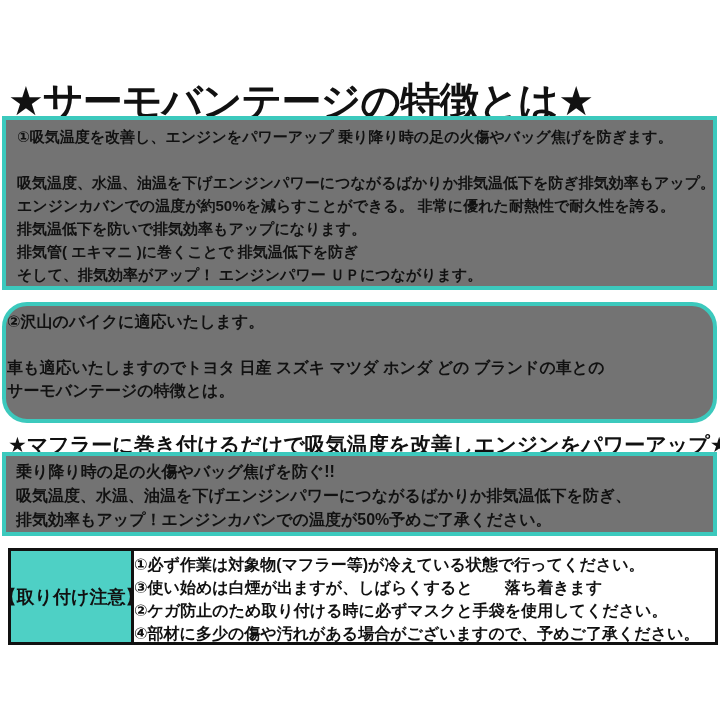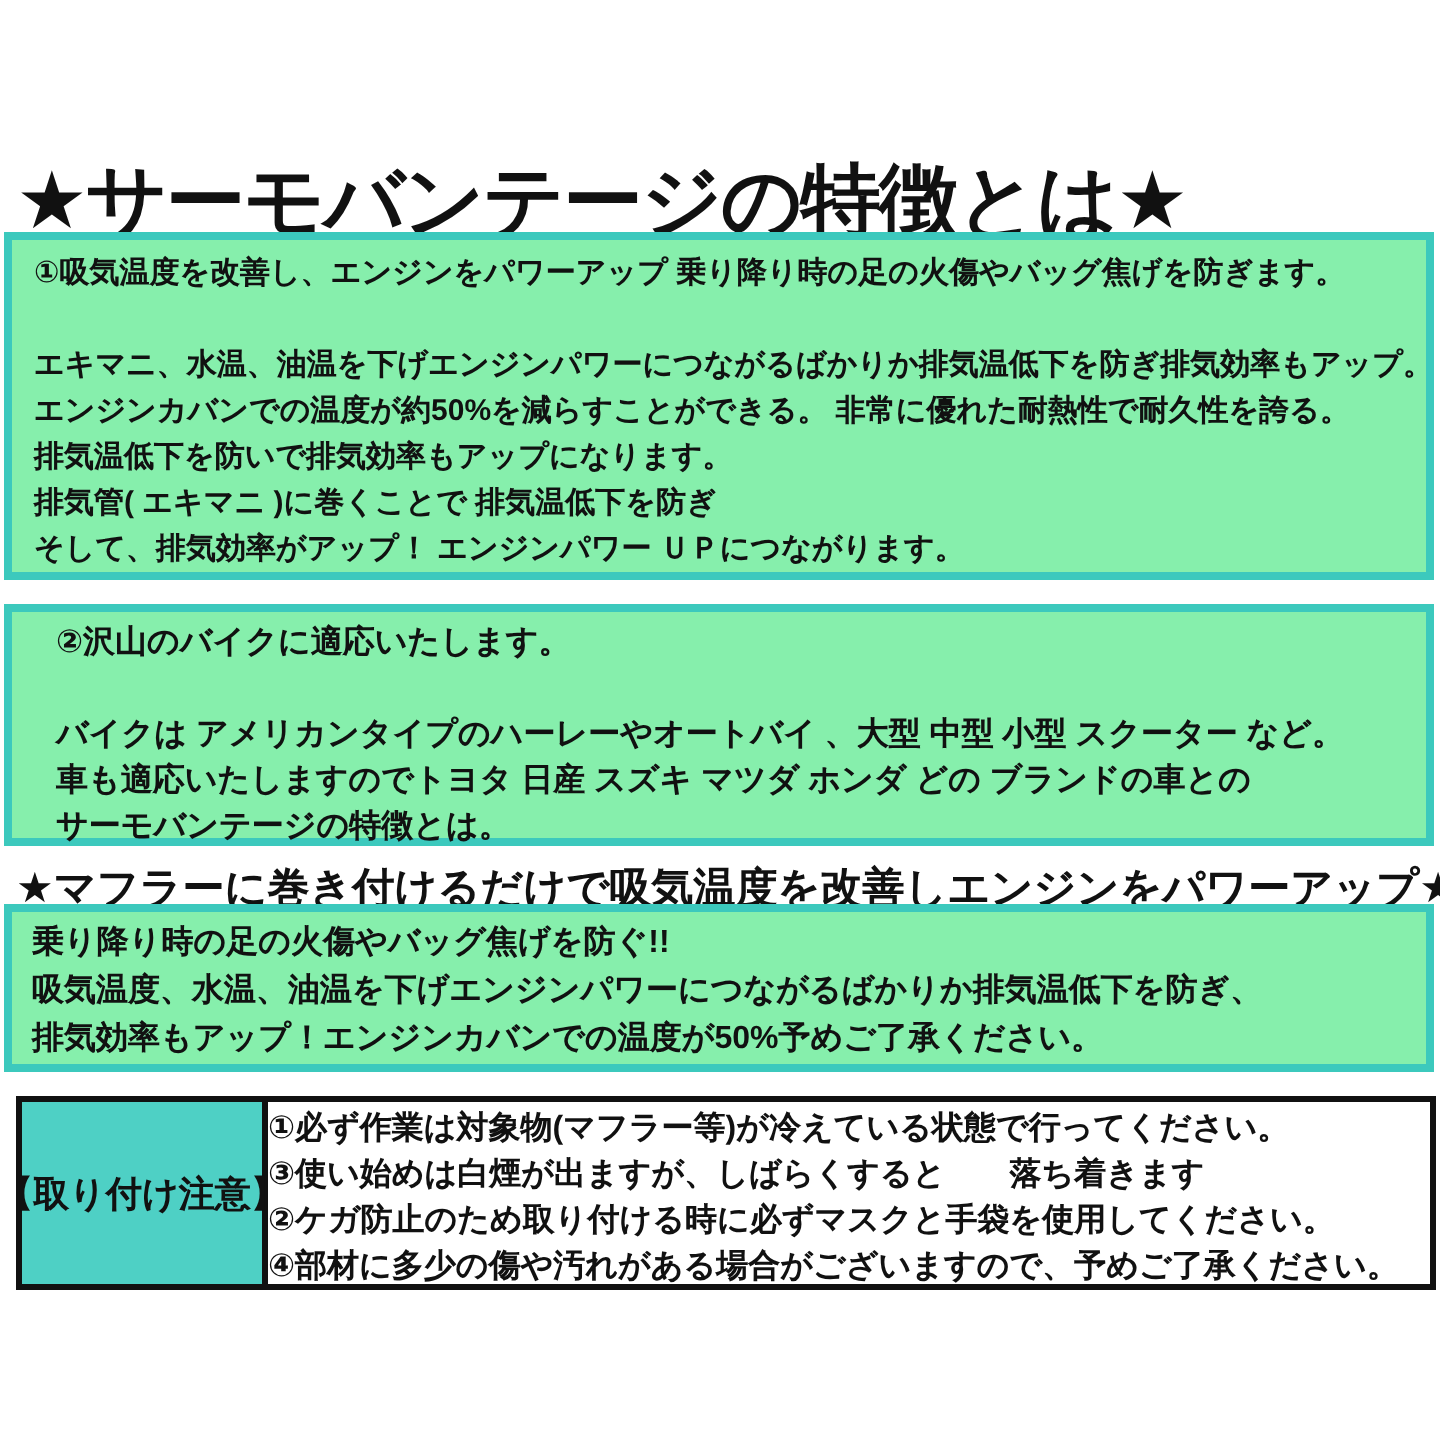--- a/index.html
+++ b/index.html
@@ -15,24 +15,24 @@
     overflow:hidden;
   }
   .canvas{position:absolute;left:0;top:0;width:720px;height:720px;background:var(--bg);}
   .page-title{
     position:absolute;left:8px;top:77px;width:700px;
     font-size:40px;font-weight:800;letter-spacing:-1px;line-height:48px;
     color:var(--ink);white-space:nowrap;
   }
   .tbox{
     position:absolute;left:2px;width:715px;
-    background:#86efac;border:4px solid var(--teal);
+    background:#737373;border:4px solid var(--teal);
   }
   .box1{top:116px;height:174px;padding:5px 11px;}
-  .box2{top:302px;height:121px;padding:4px 22px;}
+  .box2{top:302px;height:121px;padding:4px 1px;border-radius:25px;}
   .box3{top:452px;height:84px;padding:4px 10px;}
   .tline{font-weight:bold;color:var(--ink);white-space:nowrap;overflow:visible;}
   .box1 .tline{font-size:15px;height:23px;line-height:23px;}
   .box2 .tline{font-size:16px;height:23px;line-height:23px;}
   .box3 .tline{font-size:16px;height:24px;line-height:24px;}
   .heading2{
     position:absolute;left:8px;top:431px;width:706px;
     font-size:21px;font-weight:800;line-height:27px;color:var(--ink);white-space:nowrap;text-align:right;
   }
   .notice{
@@ -51,31 +51,30 @@
 </head>
 <body>
 
 <div class="canvas">
 
   <div class="page-title">★サーモバンテージの特徴とは★</div>
 
   <div class="tbox box1">
     <div class="tline">①吸気温度を改善し、エンジンをパワーアップ 乗り降り時の足の火傷やバッグ焦げを防ぎます。</div>
     <div class="tline"></div>
-    <div class="tline">エキマニ、水温、油温を下げエンジンパワーにつながるばかりか排気温低下を防ぎ排気効率もアップ。</div>
+    <div class="tline">吸気温度、水温、油温を下げエンジンパワーにつながるばかりか排気温低下を防ぎ排気効率もアップ。</div>
     <div class="tline">エンジンカバンでの温度が約50%を減らすことができる。 非常に優れた耐熱性で耐久性を誇る。</div>
     <div class="tline">排気温低下を防いで排気効率もアップになります。</div>
     <div class="tline">排気管( エキマニ )に巻くことで 排気温低下を防ぎ</div>
     <div class="tline">そして、排気効率がアップ！ エンジンパワー ＵＰにつながります。</div>
   </div>
 
   <div class="tbox box2">
     <div class="tline">②沢山のバイクに適応いたします。</div>
     <div class="tline"></div>
-    <div class="tline">バイクは アメリカンタイプのハーレーやオートバイ 、大型 中型 小型 スクーター など。</div>
     <div class="tline">車も適応いたしますのでトヨタ 日産 スズキ マツダ ホンダ どの ブランドの車との</div>
     <div class="tline">サーモバンテージの特徴とは。</div>
   </div>
 
   <div class="heading2">★マフラーに巻き付けるだけで吸気温度を改善しエンジンをパワーアップ★</div>
 
   <div class="tbox box3">
     <div class="tline">乗り降り時の足の火傷やバッグ焦げを防ぐ!!</div>
     <div class="tline">吸気温度、水温、油温を下げエンジンパワーにつながるばかりか排気温低下を防ぎ、</div>
     <div class="tline">排気効率もアップ！エンジンカバンでの温度が50%予めご了承ください。</div>

